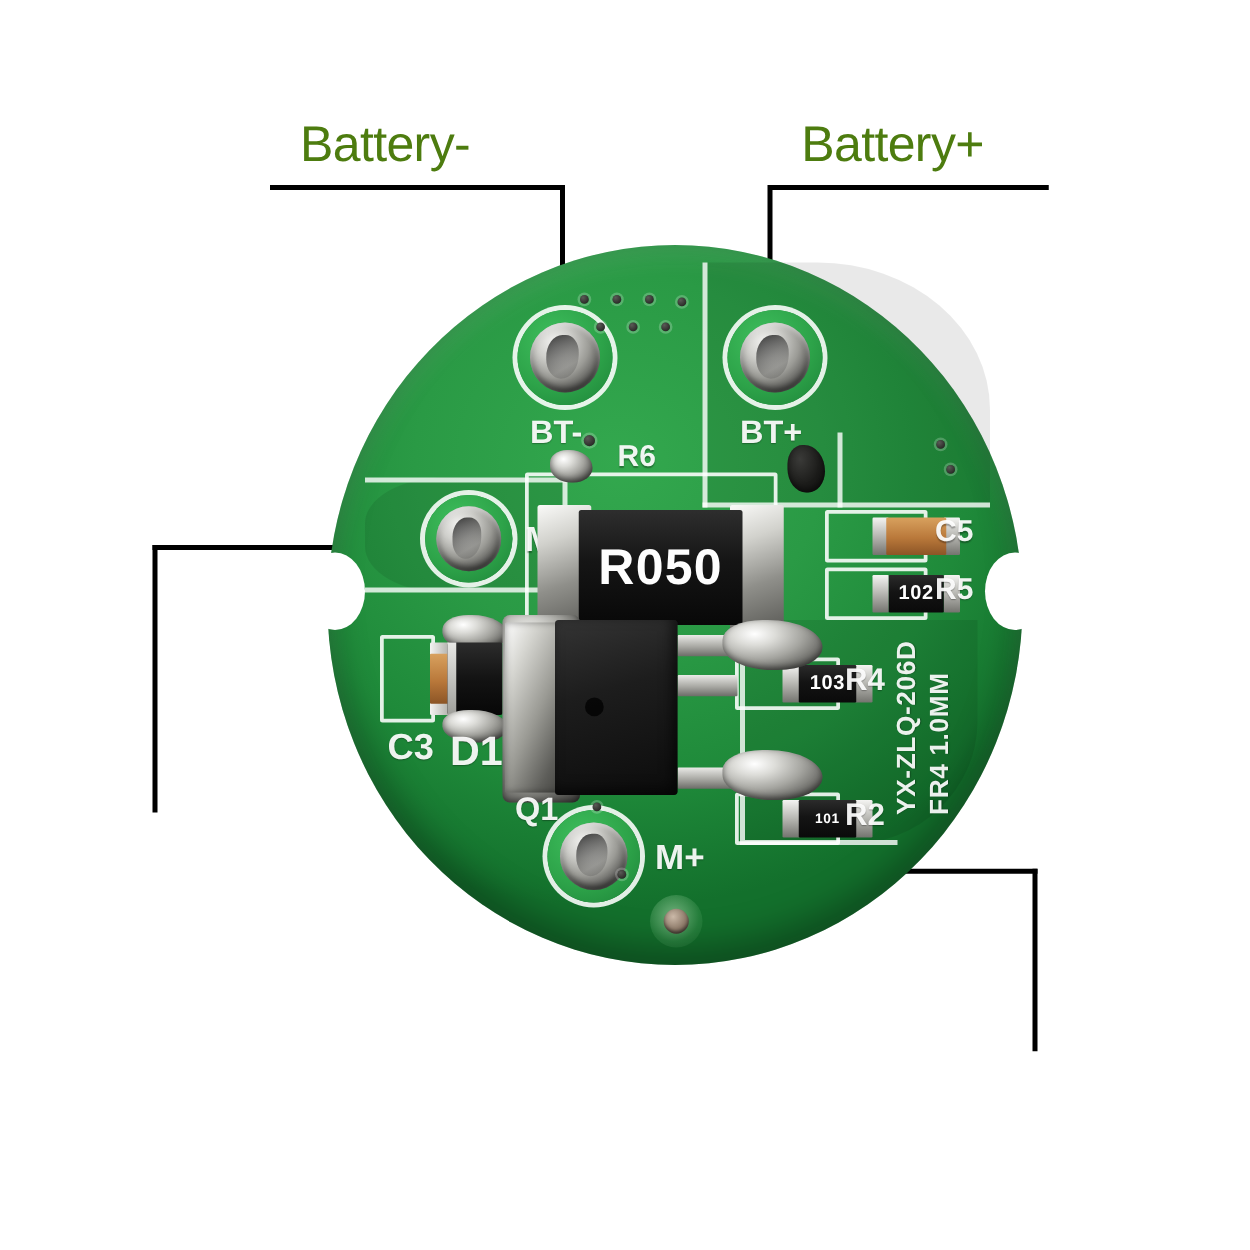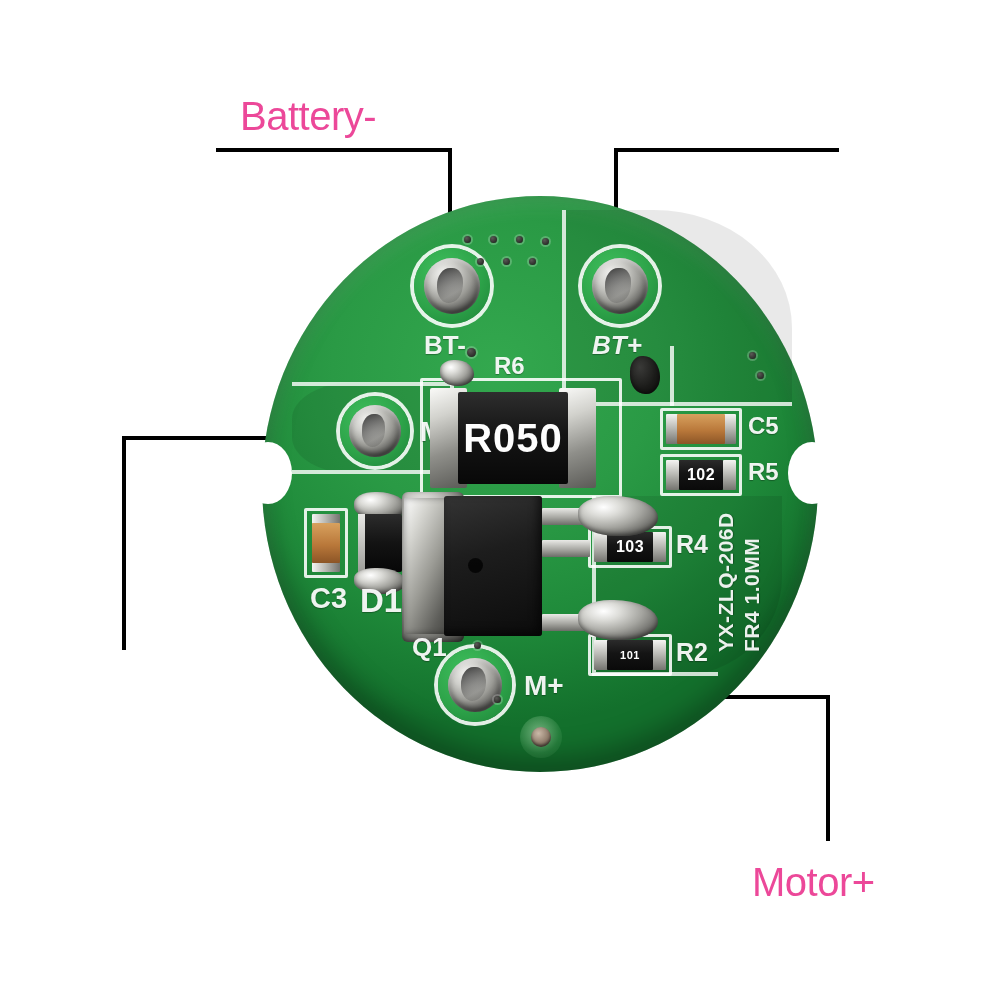--- a/index.html
+++ b/index.html
@@ -18,21 +18,21 @@
     background: #ffffff;
     overflow: hidden;
   }
 
   
   .callout-label {
     position: absolute;
     font-family: "Liberation Sans", sans-serif;
     font-size: 40px;
     font-weight: 400;
-    color: #ec4899;
+    color: #4d7c0f;
     letter-spacing: -0.5px;
     white-space: nowrap;
     line-height: 1;
   }
   .leader {
     position: absolute;
     background: #000000;
   }
   .leader-h { height: 4px; }
   .leader-v { width: 4px; }
@@ -134,20 +134,21 @@
     box-shadow: 0 0 0 2px rgba(255,255,255,0.22);
     z-index: 4;
   }
   .via-sm { width: 7px; height: 7px; }
 
   
   .smd {
     position: absolute;
     z-index: 5;
     border-radius: 1px;
+    margin-left: 32px;
   }
   .smd-body {
     position: absolute;
     inset: 0 18%;
     background: linear-gradient(180deg, #2b2b2b, #141414 45%, #0a0a0a);
     border-radius: 1px;
   }
   .smd-cap {
     position: absolute;
     inset: 0 16%;
@@ -172,22 +173,22 @@
     color: #ffffff;
     font-family: "Liberation Sans", sans-serif;
     font-weight: 700;
     letter-spacing: 0.5px;
     z-index: 2;
   }
 
   
   #r6 {
     position: absolute;
-    left: 168px; top: 192px;
-    width: 166px; height: 100px;
+    left: 168px; top: 208px;
+    width: 197px; height: 100px;
     z-index: 5;
   }
   #r6 .r6-body {
     position: absolute;
     left: 17%; right: 17%; top: 4%; bottom: 4%;
     background: linear-gradient(180deg, #2e2e2e, #151515 45%, #080808);
     border-radius: 2px;
   }
   #r6 .r6-term {
     position: absolute;
@@ -310,29 +311,29 @@
 </style>
 </head>
 <body>
 
 <div id="stage">
 
   <div class="callout-label" style="left:240px; top:96px;">Battery-</div>
   <div class="leader leader-h" style="left:216px; top:148px; width:236px;"></div>
   <div class="leader leader-v" style="left:448px; top:148px; height:140px;"></div>
 
+  <div class="callout-label" style="left:641px; top:96px;">Battery+</div>
   <div class="leader leader-h" style="left:617px; top:148px; width:222px;"></div>
   <div class="leader leader-v" style="left:614px; top:148px; height:140px;"></div>
 
   <div class="leader leader-h" style="left:122px; top:436px; width:250px;"></div>
   <div class="leader leader-v" style="left:122px; top:436px; height:214px;"></div>
 
   <div class="leader leader-h" style="left:478px; top:695px; width:352px;"></div>
   <div class="leader leader-v" style="left:826px; top:695px; height:146px;"></div>
-  <div class="callout-label" style="left:752px; top:862px;">Motor+</div>
 
   <div id="board-wrap">
     <div id="board"></div>
 
     <div class="pour" style="left:300px; top:14px; width:230px; height:196px; border-radius:0 60% 0 0;"></div>
     <div class="pour" style="left:30px; top:186px; width:160px; height:92px; border-radius:40% 0 0 40%;"></div>
     <div class="pour" style="left:330px; top:300px; width:190px; height:180px; border-radius:0 0 55% 0;"></div>
 
     <div class="trace" style="left:300px; top:14px; width:4px; height:196px;"></div>
     <div class="trace" style="left:300px; top:206px; width:230px; height:4px;"></div>
@@ -344,21 +345,21 @@
     <div class="trace" style="left:334px; top:476px; width:122px; height:4px;"></div>
 
     <div class="pad" style="left:152px; top:52px; width:76px; height:76px;">
       <div class="solder"></div>
     </div>
     <div class="silk-text" style="left:162px; top:136px; font-size:26px;">BT-</div>
 
     <div class="pad" style="left:320px; top:52px; width:76px; height:76px;">
       <div class="solder"></div>
     </div>
-    <div class="silk-text" style="left:330px; top:136px; font-size:26px;font-style:italic;">BT+</div>
+    <div class="silk-text" style="left:330px; top:136px; font-size:26px;">BT+</div>
 
     <div class="pad" style="left:78px; top:200px; width:70px; height:70px;">
       <div class="solder"></div>
     </div>
     <div class="silk-text" style="left:158px; top:222px; font-size:28px;">M-</div>
 
     <div class="pad" style="left:176px; top:452px; width:74px; height:74px;">
       <div class="solder"></div>
     </div>
     <div class="silk-text" style="left:262px; top:476px; font-size:28px;">M+</div>

